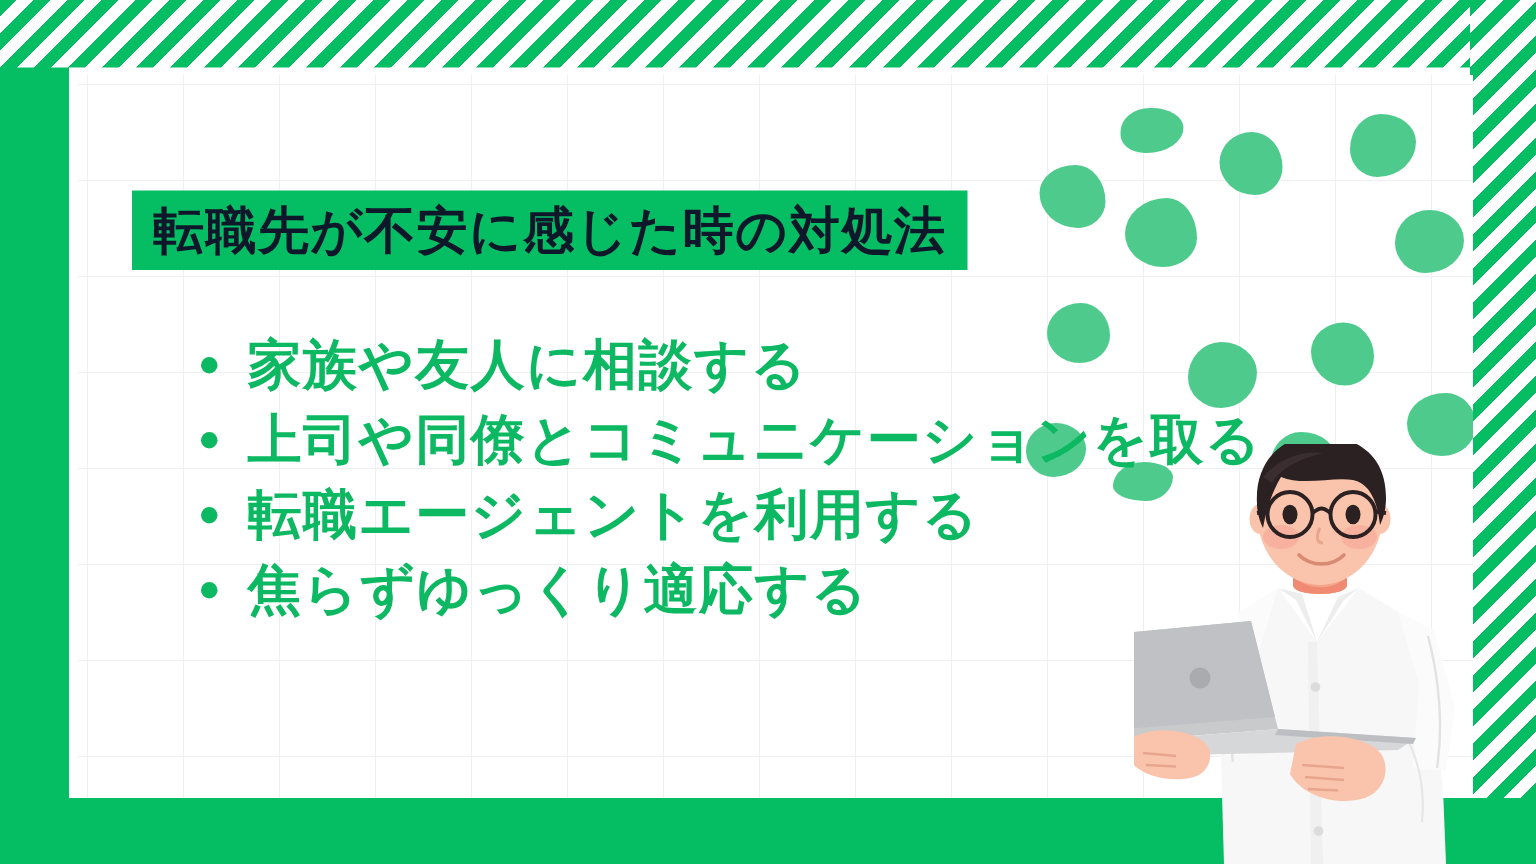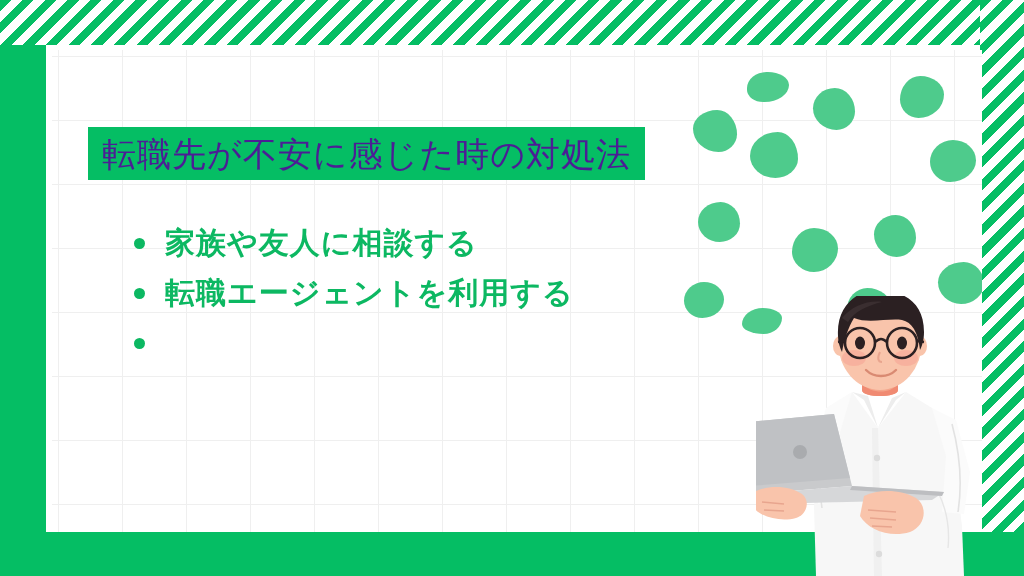--- a/index.html
+++ b/index.html
@@ -47,42 +47,42 @@
 
   
   #title-band{
     position:absolute; left:88px; top:127px;
     height:53px; padding:0 14px;
     background:#05BE64;
     display:flex; align-items:center;
     z-index:5;
   }
   #title-text{
-    color:#4c1d95;
-    font-size:34px; font-weight:normal;
+    color:#0f172a;
+    font-size:34px; font-weight:bold;
     letter-spacing:1px; line-height:1;
     white-space:nowrap;
   }
 
   
   #bullets{
     position:absolute; left:134px; top:218px;
     z-index:5; margin:0; padding:0; list-style:none;
   }
   .bullet-row{
     display:flex; align-items:center;
     height:50px;
   }
   .bullet-dot{
     width:11px;height:11px;border-radius:50%;
     background:#0CB862;flex:none;margin-right:20px;
   }
   .bullet-label{
     color:#0CB862;
-    font-size:30px;font-weight:bold;
+    font-size:36px;font-weight:bold;
     letter-spacing:1px;white-space:nowrap;line-height:1;
   }
 
   
   #person{ position:absolute; left:756px; top:296px; width:268px; height:280px; z-index:6; }
   #person svg{ display:block; }
 </style>
 </head>
 <body>
 
@@ -114,24 +114,29 @@
     <span id="title-text">転職先が不安に感じた時の対処法</span>
   </div>
 
   <ul id="bullets">
     <li class="bullet-row">
       <span class="bullet-dot"></span>
       <span class="bullet-label">家族や友人に相談する</span>
     </li>
     <li class="bullet-row">
       <span class="bullet-dot"></span>
+      <span class="bullet-label">上司や同僚とコミュニケーションを取る</span>
+    </li>
+    <li class="bullet-row">
+      <span class="bullet-dot"></span>
       <span class="bullet-label">転職エージェントを利用する</span>
     </li>
     <li class="bullet-row">
       <span class="bullet-dot"></span>
+      <span class="bullet-label">焦らずゆっくり適応する</span>
     </li>
   </ul>
 
   <div id="person">
     <svg width="268" height="280" viewBox="0 0 268 280" xmlns="http://www.w3.org/2000/svg">
 
       <g>
         <path d="M96 96 L150 96 L176 112 L196 150 L206 230 L208 280 L60 280 L58 210 L66 140 Z" fill="#F7F7F7"></path>
         <path d="M96 96 L122 132 L150 96 L140 88 L108 88 Z" fill="#FFFFFF"></path>
         <path d="M96 96 L112 100 L122 132 L108 104 Z" fill="#EDEDED"></path>

